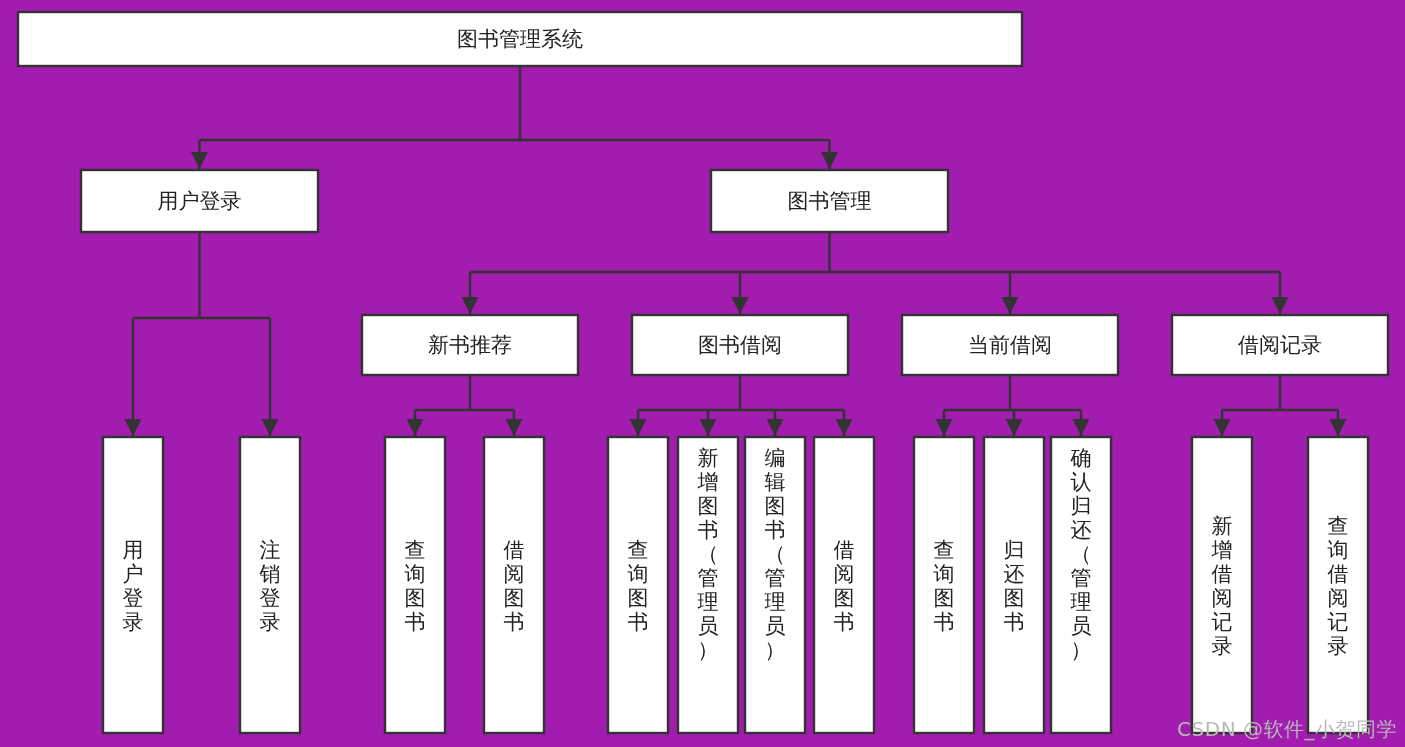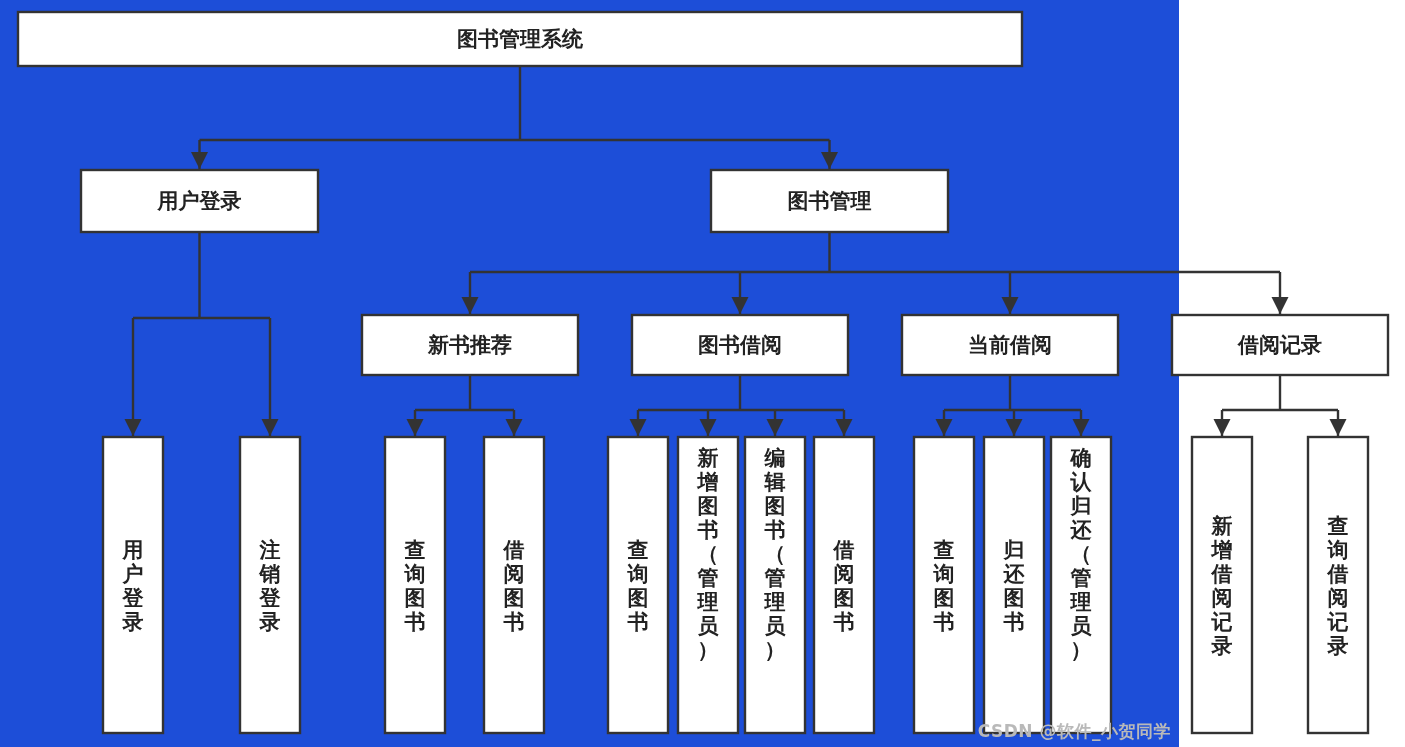--- a/index.html
+++ b/index.html
@@ -8,24 +8,23 @@
     background: #ffffff;
   }
   body {
     width: 1405px;
     height: 747px;
     font-family: "DejaVu Sans", "Liberation Sans", sans-serif;
     overflow: hidden;
   }
   #diagram-root {
     position: relative;
-    width: 1179px;
+    width: 1405px;
     height: 747px;
-    background: #1d4ed8;
-    font-weight: bold;
+    background: #a21caf;
   }
   svg#tree-svg {
     position: absolute;
     left: 0;
     top: 0;
     width: 1405px;
     height: 747px;
     display: block;
   }
   .node-box {
@@ -54,21 +53,21 @@
   }
   .arrow-head {
     fill: #333333;
     stroke: none;
   }
   .watermark {
     position: absolute;
     right: 8px;
     bottom: 4px;
     font-family: "DejaVu Sans", "Liberation Sans", sans-serif;
-    font-size: 17px;
+    font-size: 20px;
     color: #b9b9b9;
     white-space: nowrap;
     letter-spacing: 0.5px;
   }
 </style>
 </head>
 <body>
 
 <div id="diagram-root">
   <svg id="tree-svg" viewBox="0 0 1405 747">

